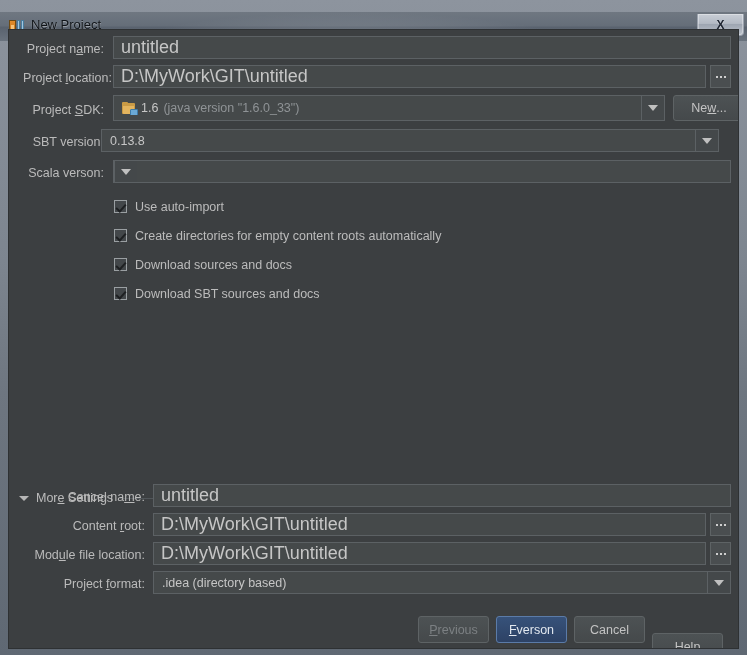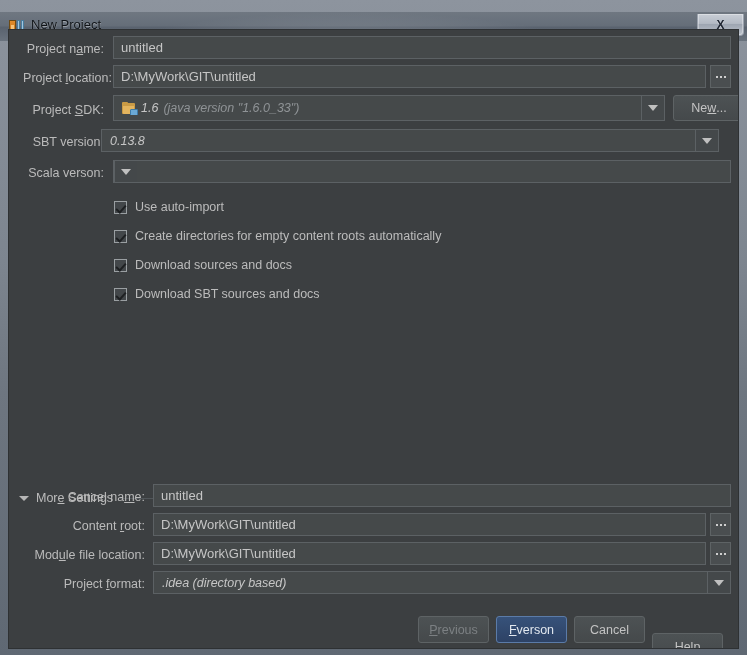--- a/index.html
+++ b/index.html
@@ -83,21 +83,21 @@
 
   .mn { text-decoration: underline; text-underline-offset: 1px; }
 
   
   .field {
     position: absolute;
     background: #45494a;
     border: 1px solid #5c6164;
     box-sizing: border-box;
     color: #c6c6c6;
-    font-size: 13px;
+    font-size: 18px;
     display: flex; align-items: center;
     padding-left: 7px;
     white-space: nowrap;
     overflow: hidden;
   }
 
   
   .combo {
     position: absolute;
     background: #45494a;
@@ -106,21 +106,21 @@
     display: flex; align-items: center;
     overflow: hidden;
   }
   .combo .combo-text {
     flex: 1 1 auto;
     padding-left: 8px;
     color: #c6c6c6;
     font-size: 12.5px;
     white-space: nowrap;
     overflow: hidden;
-    display: flex; align-items: flex-end; font-style: italic;
+    display: flex; align-items: flex-end;
   }
   .combo .arrow-box {
     flex: 0 0 auto;
     width: 22px; height: 100%;
     border-left: 1px solid #5c6164;
     background: #44484a;
     display: flex; align-items: center; justify-content: center;
   }
   .tri-down {
     width: 0; height: 0;
@@ -159,21 +159,21 @@
   .btn.disabled { color: #7c8083; }
   .btn.default {
     background: linear-gradient(to bottom, #37527a 0%, #2d4265 100%);
     border: 1px solid #5b7ba8;
     color: #e2e8ef;
   }
 
   
   .cbrow {
     position: absolute;
-    display: flex; align-items: flex-end;
+    display: flex; align-items: flex-start;
     gap: 8px;
     white-space: nowrap;
   }
   .cbox {
     width: 13px; height: 13px;
     background: #43474a;
     border: 1px solid #9a9fa2;
     box-sizing: border-box;
     position: relative;
     flex: 0 0 auto;

